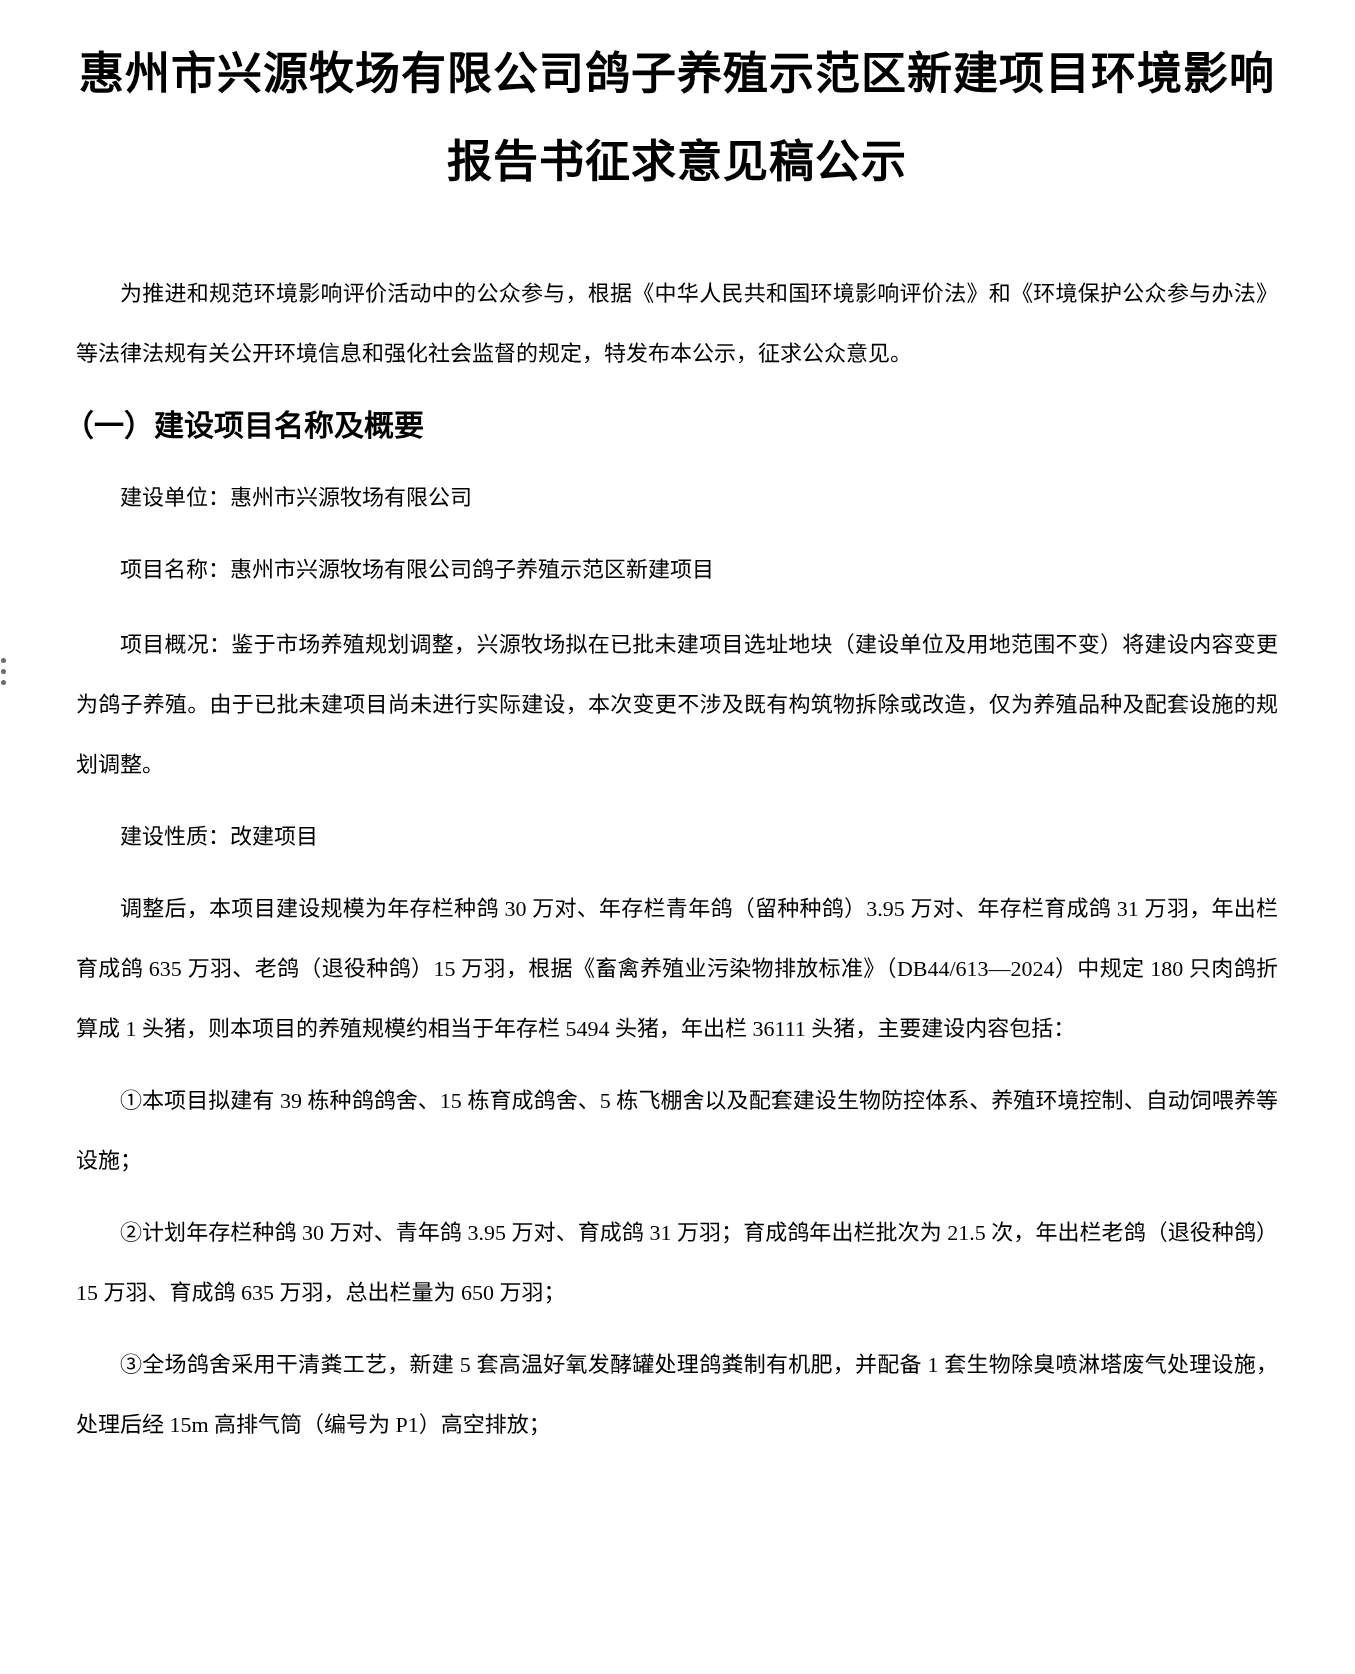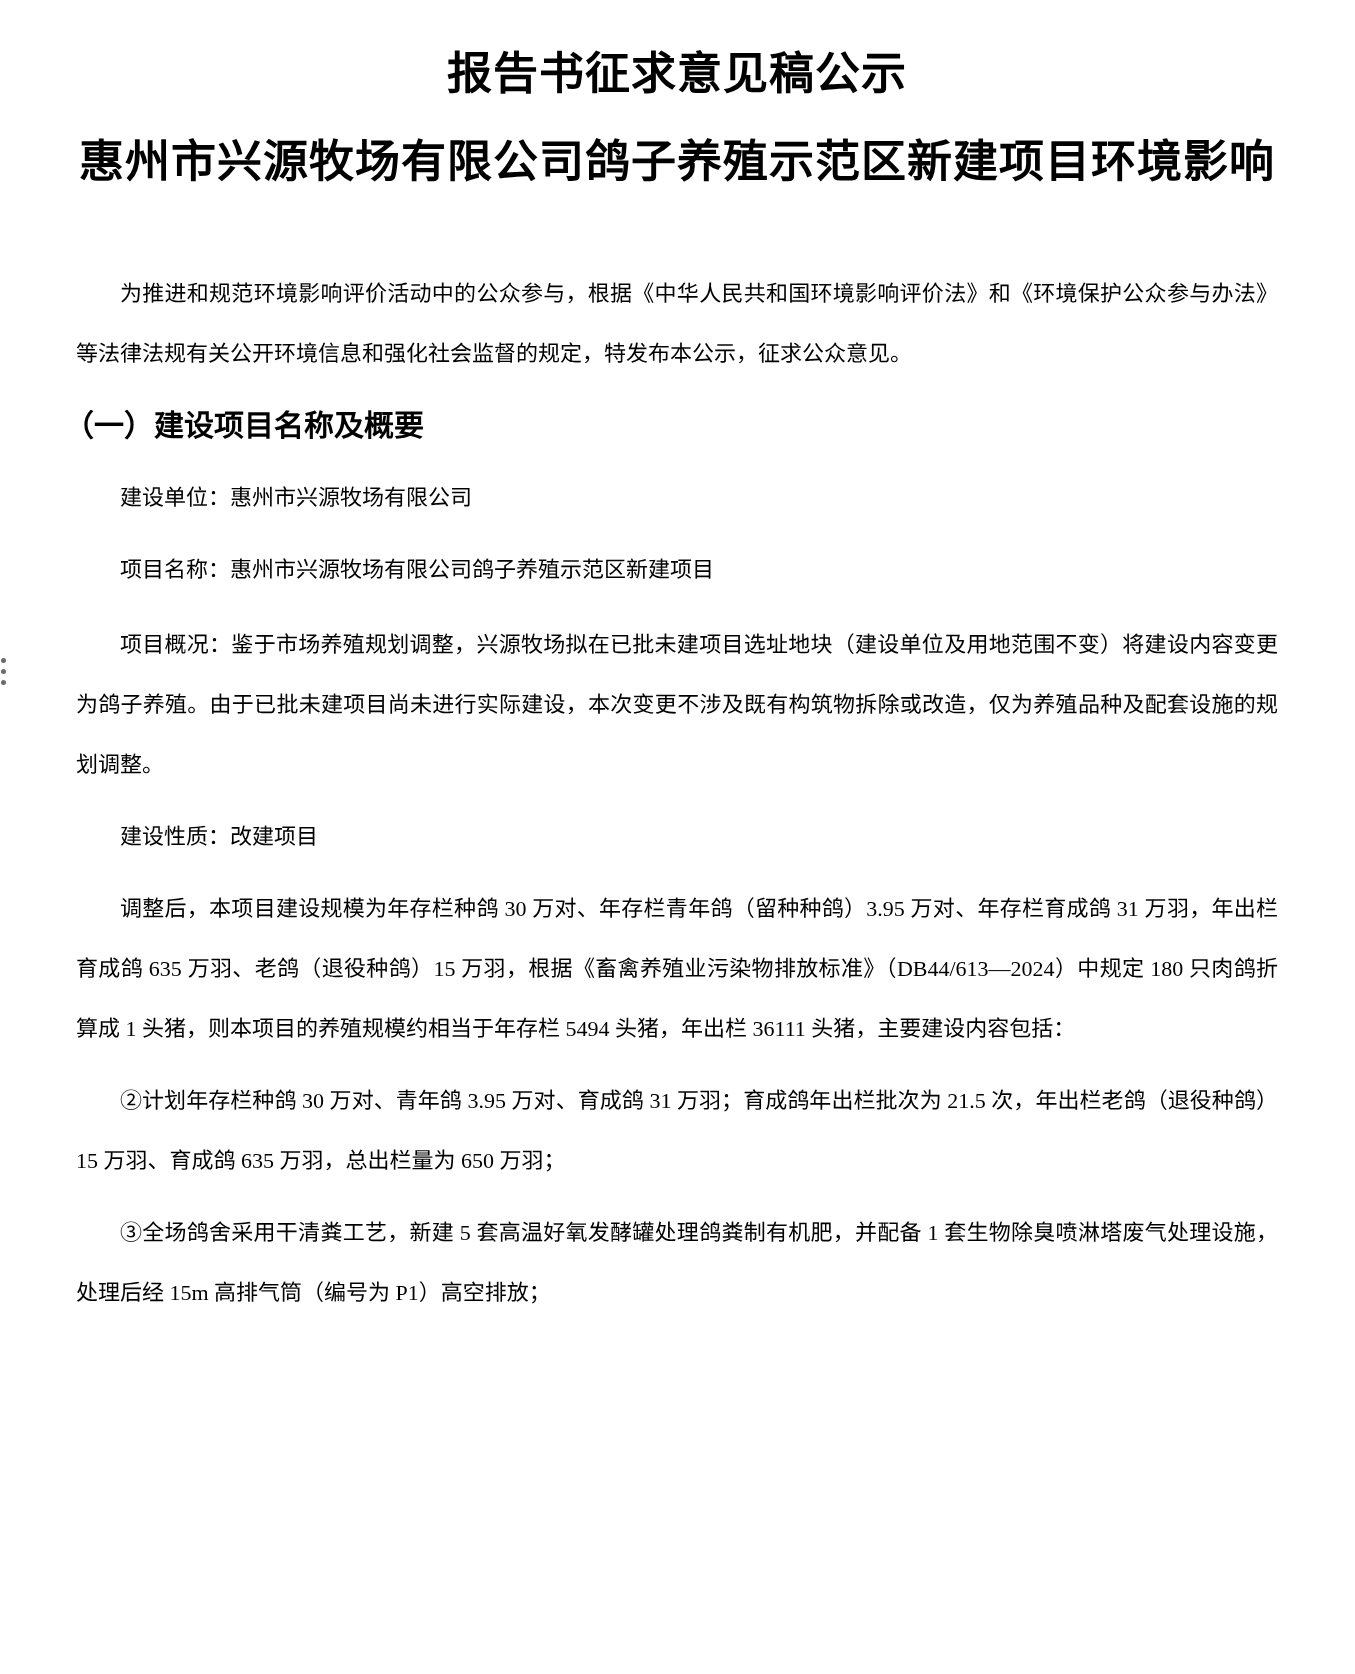--- a/index.html
+++ b/index.html
@@ -73,37 +73,38 @@
 
 <div class="edge-handle">
   <span class="dot"></span>
   <span class="dot"></span>
   <span class="dot"></span>
 </div>
 
 <div class="page">
 
   <h1 class="doc-title">
+    <div class="title-line">惠州市兴源牧场有限公司鸽子养殖示范区新建项目环境影响</div>
     <div class="title-line">报告书征求意见稿公示</div>
-    <div class="title-line">惠州市兴源牧场有限公司鸽子养殖示范区新建项目环境影响</div>
   </h1>
 
   <p class="body-para">为推进和规范环境影响评价活动中的公众参与，根据《中华人民共和国环境影响评价法》和《环境保护公众参与办法》等法律法规有关公开环境信息和强化社会监督的规定，特发布本公示，征求公众意见。</p>
 
   <p class="section-heading">（一）建设项目名称及概要</p>
 
   <p class="body-para">建设单位：惠州市兴源牧场有限公司</p>
 
   <p class="body-para">项目名称：惠州市兴源牧场有限公司鸽子养殖示范区新建项目</p>
 
 
   <p class="body-para mt-lg">项目概况：鉴于市场养殖规划调整，兴源牧场拟在已批未建项目选址地块（建设单位及用地范围不变）将建设内容变更为鸽子养殖。由于已批未建项目尚未进行实际建设，本次变更不涉及既有构筑物拆除或改造，仅为养殖品种及配套设施的规划调整。</p>
 
   <p class="body-para">建设性质：改建项目</p>
 
   <p class="body-para mt-sm">调整后，本项目建设规模为年存栏种鸽 30 万对、年存栏青年鸽（留种种鸽）3.95 万对、年存栏育成鸽 31 万羽，年出栏育成鸽 635 万羽、老鸽（退役种鸽）15 万羽，根据《畜禽养殖业污染物排放标准》（DB44/613—2024）中规定 180 只肉鸽折算成 1 头猪，则本项目的养殖规模约相当于年存栏 5494 头猪，年出栏 36111 头猪，主要建设内容包括：</p>
 
+  <p class="body-para mt-sm">①本项目拟建有 39 栋种鸽鸽舍、15 栋育成鸽舍、5 栋飞棚舍以及配套建设生物防控体系、养殖环境控制、自动饲喂养等设施；</p>
 
   <p class="body-para mt-sm">②计划年存栏种鸽 30 万对、青年鸽 3.95 万对、育成鸽 31 万羽；育成鸽年出栏批次为 21.5 次，年出栏老鸽（退役种鸽）15 万羽、育成鸽 635 万羽，总出栏量为 650 万羽；</p>
 
   <p class="body-para mt-sm">③全场鸽舍采用干清粪工艺，新建 5 套高温好氧发酵罐处理鸽粪制有机肥，并配备 1 套生物除臭喷淋塔废气处理设施，处理后经 15m 高排气筒（编号为 P1）高空排放；</p>
 
 </div>
 
 </body></html>

